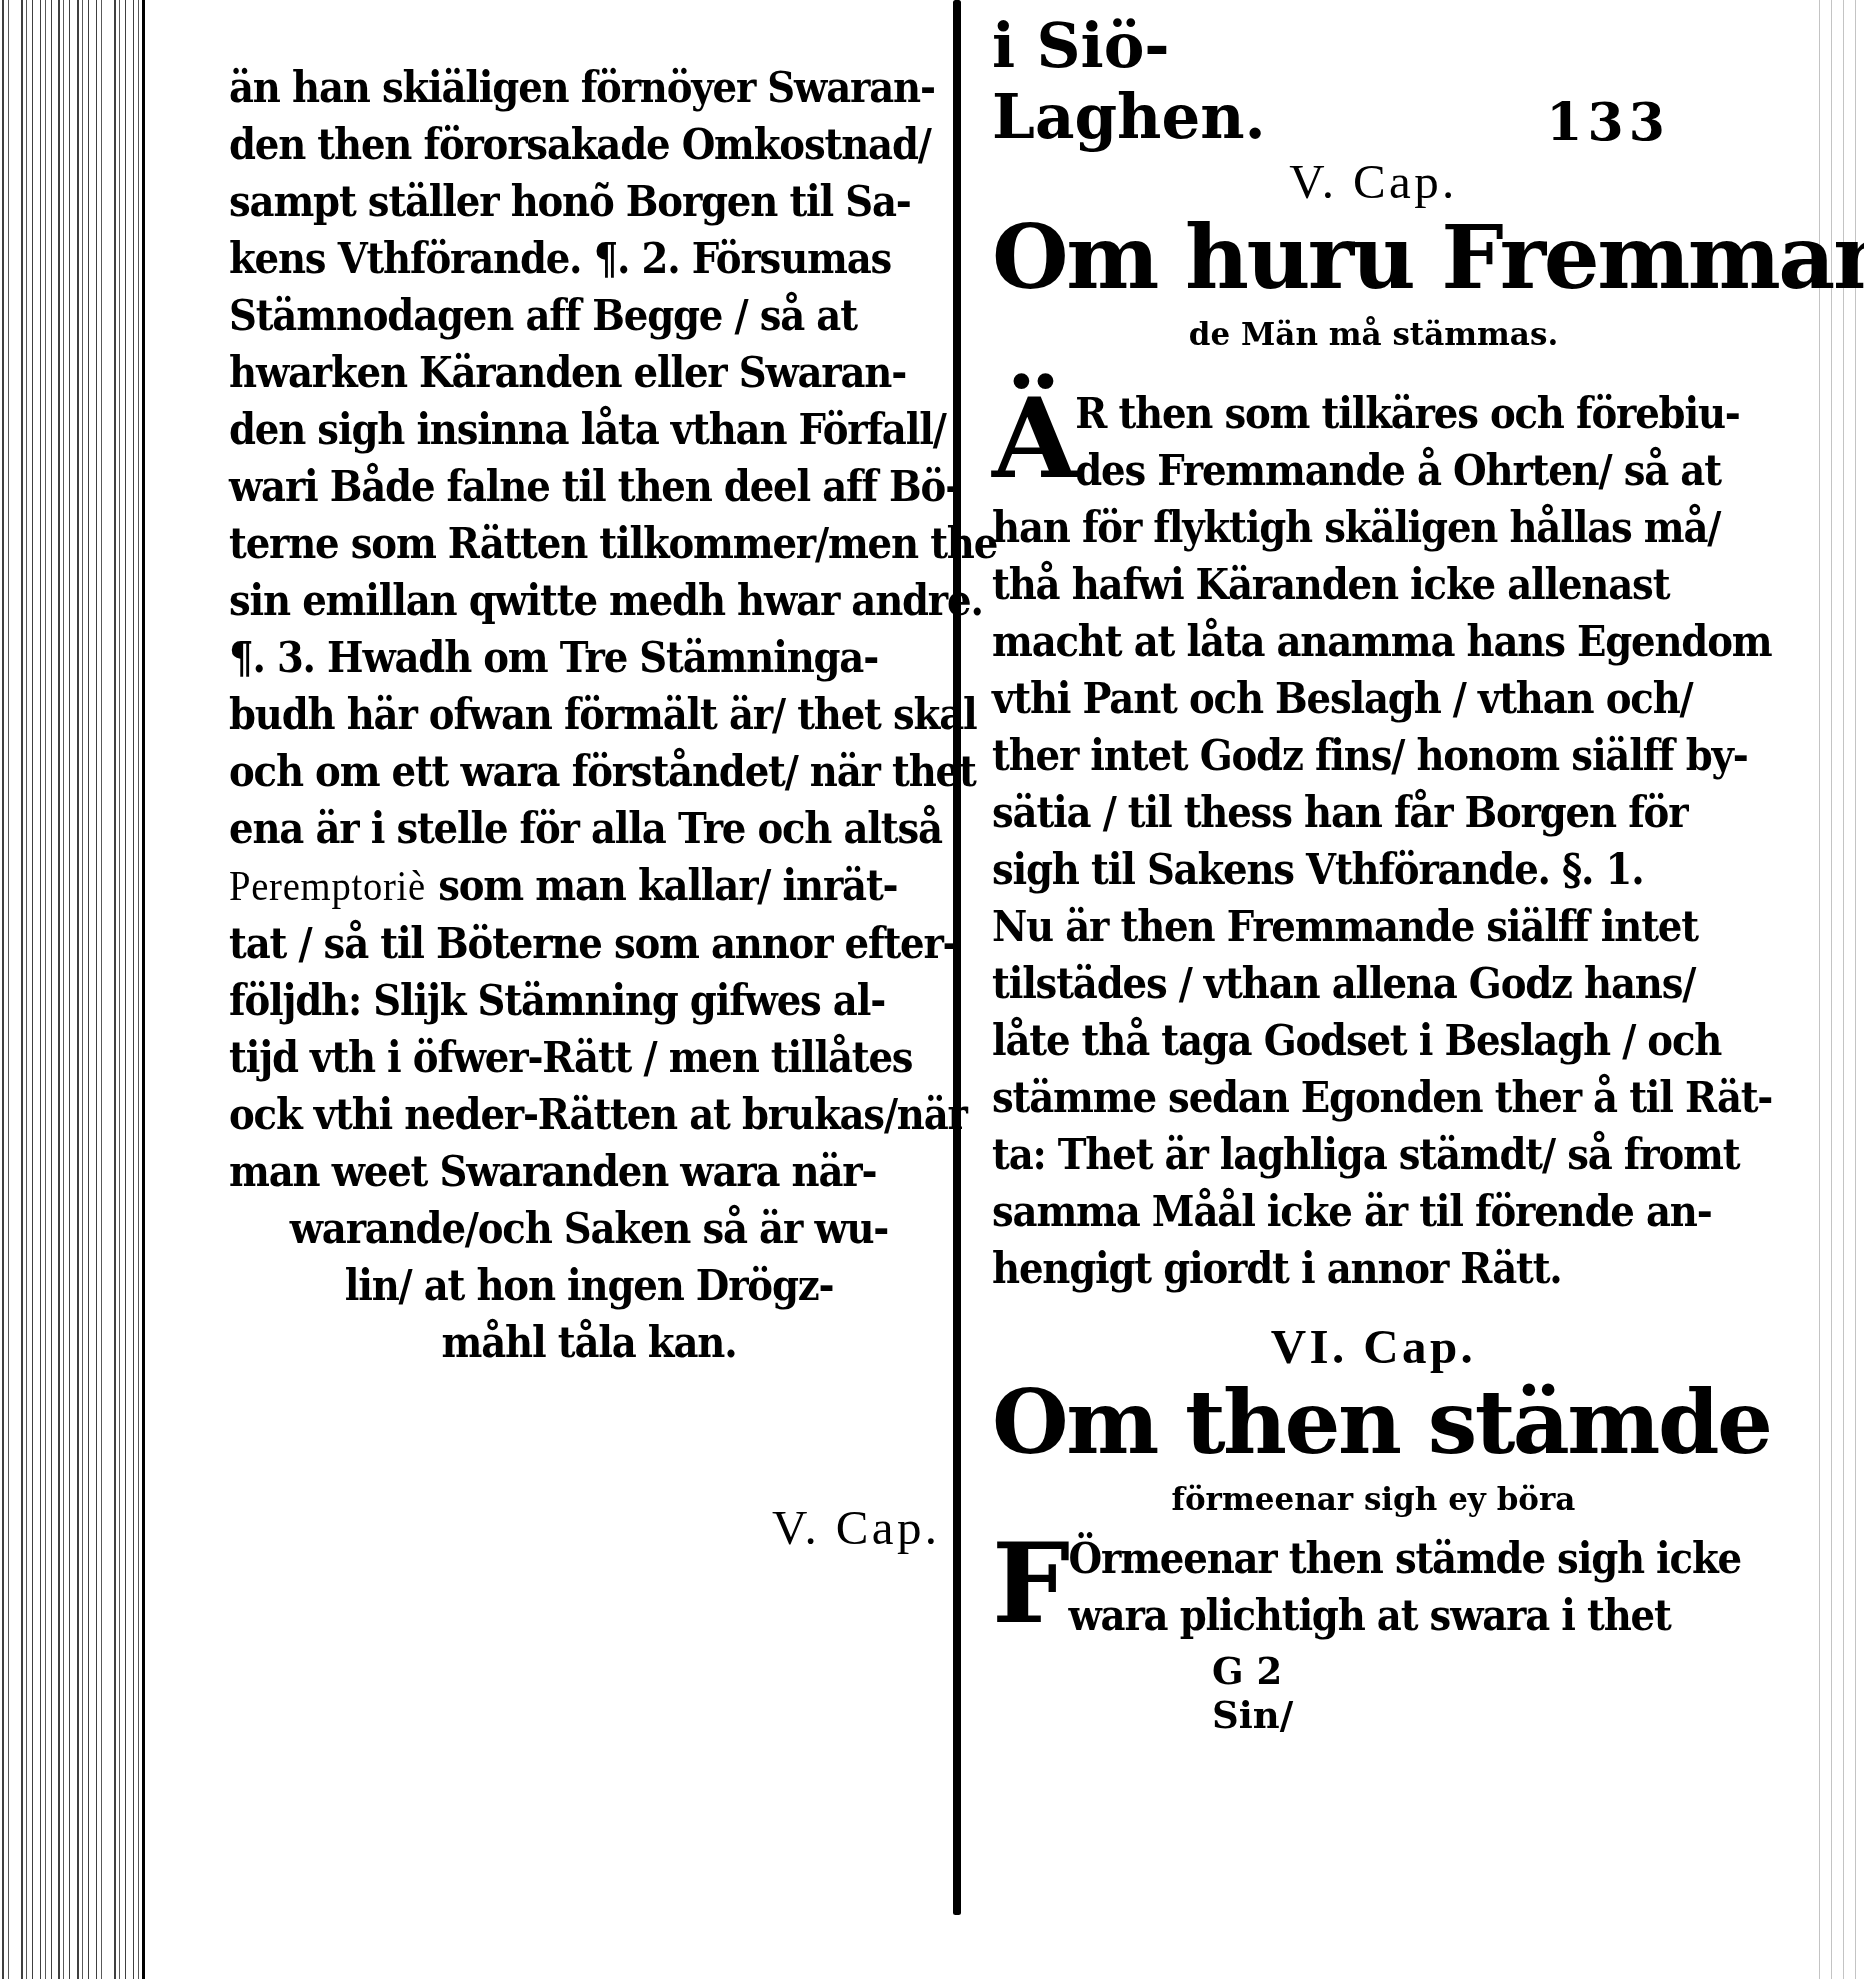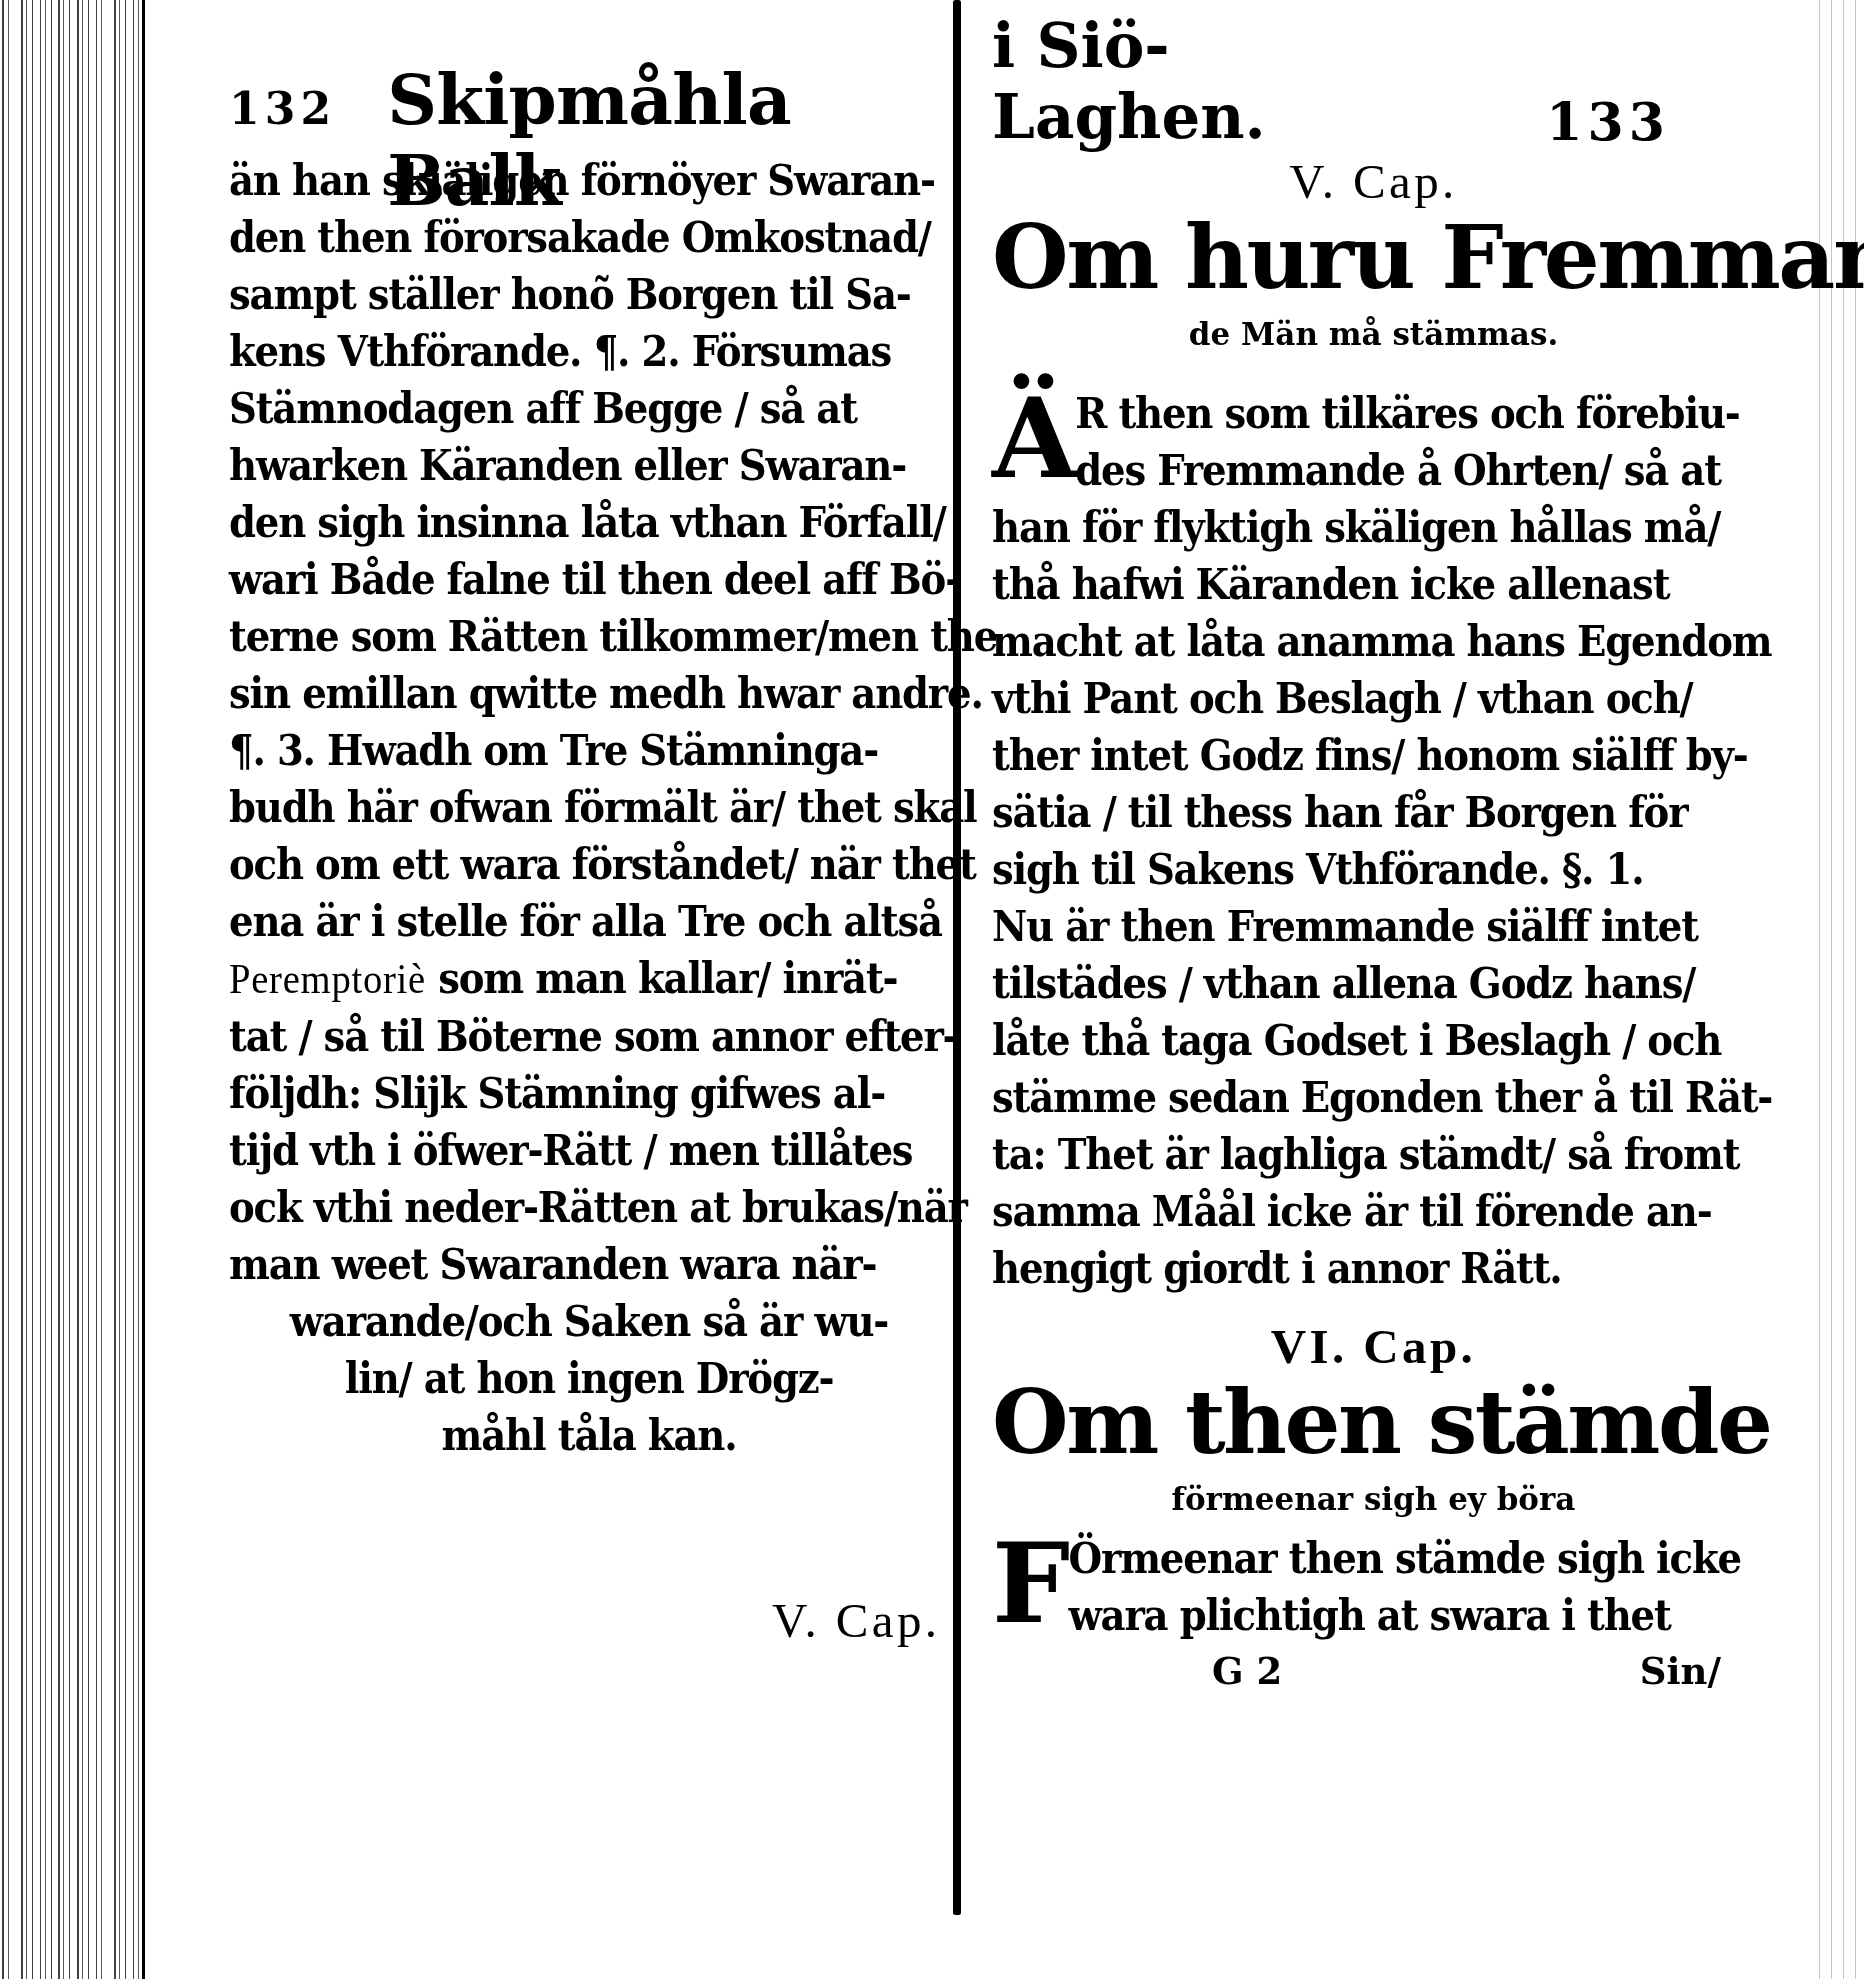--- a/index.html
+++ b/index.html
@@ -38,24 +38,20 @@
 </style>
 </head>
 <body>
 
 <div class="binding"></div>
 <div class="binding-edge"></div>
 <div class="gutter"></div>
 <div class="right-edge"></div>
 
 <div class="page left">
-  <div class="running-head">
-    <span class="num">132</span>
-    <span class="title">Skipmåhla Balk</span>
-  </div>
   <div>
     <div class="body-line">än han skiäligen förnöyer Swaran-</div>
     <div class="body-line">den then förorsakade Omkostnad/</div>
     <div class="body-line">sampt ställer honõ Borgen til Sa-</div>
     <div class="body-line">kens Vthförande. ¶. 2. Försumas</div>
     <div class="body-line">Stämnodagen aff Begge / så at</div>
     <div class="body-line">hwarken Käranden eller Swaran-</div>
     <div class="body-line">den sigh insinna låta vthan Förfall/</div>
     <div class="body-line">wari Både falne til then deel aff Bö-</div>
     <div class="body-line">terne som Rätten tilkommer/men the</div>
@@ -110,18 +106,18 @@
   <div class="cap-label" style="margin-top:20px;font-weight:bold;">VI. Cap.</div>
   <div class="chapter-title">Om then stämde</div>
   <div class="chapter-sub">förmeenar sigh ey böra</div>
 
   <div class="dropcap-para">
     <span class="dropcap">F</span>
     <div class="body-line">Örmeenar then stämde sigh icke</div>
     <div class="body-line">wara plichtigh at swara i thet</div>
   </div>
 
-  <div class="footer" style="clear:left;">
+  <div class="footer" style="clear:left;flex-direction:column;">
     <span>G 2</span>
     <span>Sin/</span>
   </div>
 </div>
 
 
 </body></html>

